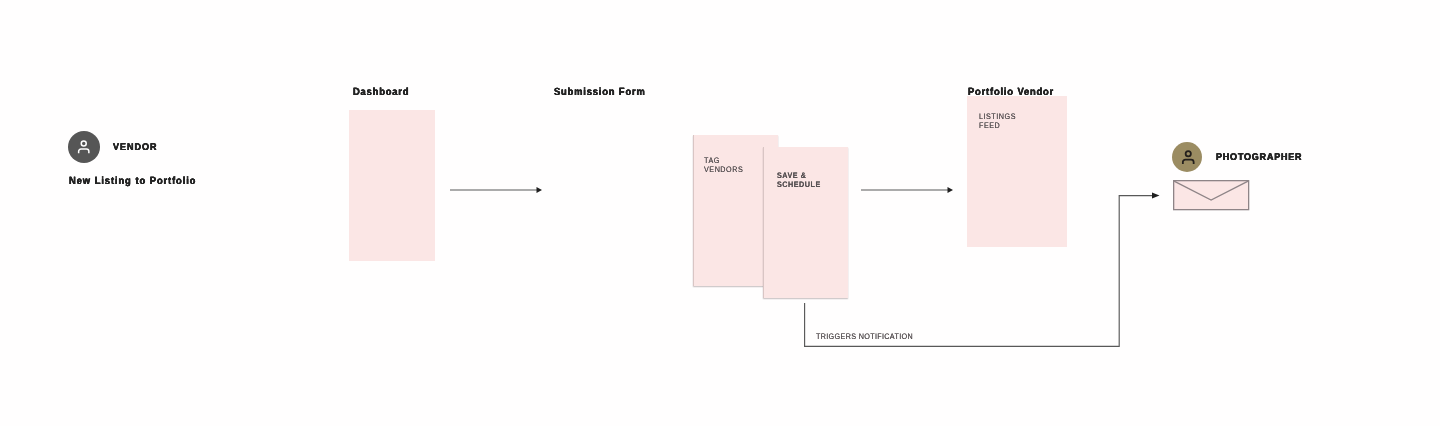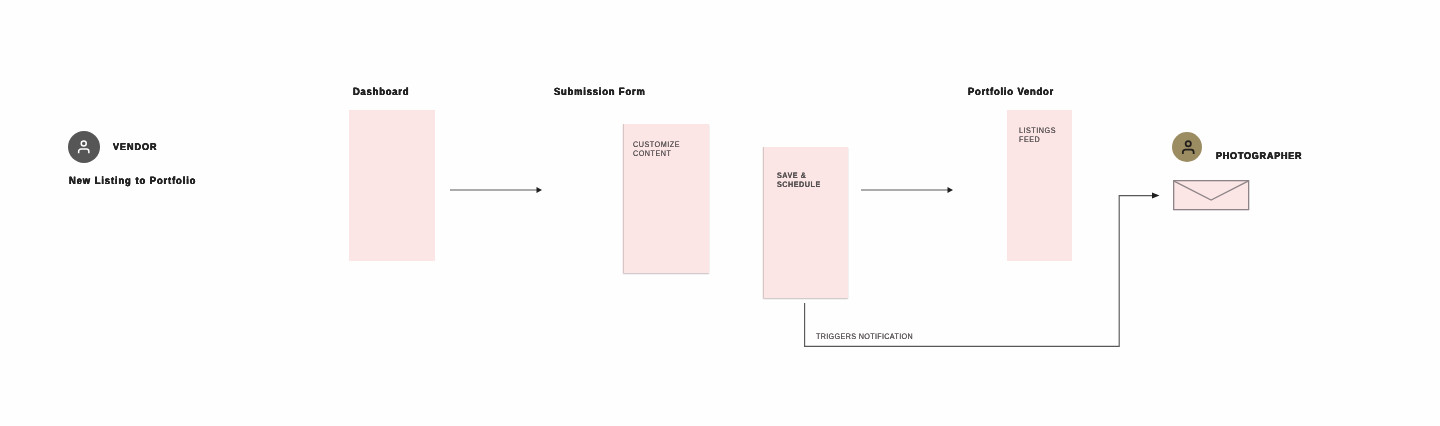--- a/index.html
+++ b/index.html
@@ -91,29 +91,29 @@
   #card-s4 { left: 763px; top: 147px; width: 85px; height: 151px; font-weight: bold; }
 
   #card-s1 .card-label { left: 9px;  top: 10.8px; }
   #card-s2 .card-label { left: 10px; top: 15.5px; }
   #card-s3 .card-label { left: 11px; top: 20.5px; }
   #card-s4 .card-label { left: 14px; top: 23.5px; }
 
   .card-label { font-size: 8px; letter-spacing: 0.58px; line-height: 9.5px;
                 transform: scaleX(0.9); transform-origin: left top; }
 
-  #card-portfolio { left: 967px; top: 110px; width: 65px; height: 151px; margin-left: 40px; }
+  #card-portfolio { left: 967px; top: 96px; width: 100px; height: 151px; }
   #card-portfolio .card-label { left: 12px; top: 15.8px; }
 
   #notif-path { left: 804.4px; top: 189.2px; }
   #notif-label { left: 816px; top: 331.8px; font-size: 8px; letter-spacing: 0.38px;
                  color: #585254; white-space: nowrap; text-shadow: 0 0 0.25px #585254;
                  transform: scaleX(0.9); transform-origin: left top; }
 
-  #photog-block { left: 1172px; top: 132px; display: flex; align-items: flex-end; }
+  #photog-block { left: 1172px; top: 142px; display: flex; align-items: center; }
   #photog-avatar { width: 30px; height: 30px; background: #9b8c62; padding-left: 1.5px; padding-top: 1px; box-sizing: border-box; }
   #photog-label { margin-left: 14px; font-size: 9.8px; letter-spacing: 0.85px;
                   transform: scaleX(0.92); transform-origin: left center; }
 
   #envelope { left: 1173px; top: 180px; }
 </style>
 </head>
 <body>
 
 <div id="stage">
@@ -135,23 +135,23 @@
 
   <div class="abs card" id="card-dashboard"></div>
 
   <div class="abs" id="arrow1">
     <svg width="95" height="12" viewBox="0 0 95 12">
       <line x1="0" y1="6" x2="87.5" y2="6" stroke="#585858" stroke-width="1.15"></line>
       <path d="M86.5 3 L92 6 L86.5 9 Z" fill="#1f1f1f"></path>
     </svg>
   </div>
 
-  <div class="abs card stack-card" id="card-s2">
-    <div class="card-label">CUSTOMIZE
-CONTENT</div>
+  <div class="abs card stack-card" id="card-s3">
+    <div class="card-label">TAG
+VENDORS</div>
   </div>
   <div class="abs card stack-card" id="card-s4">
     <div class="card-label">SAVE &amp;
 SCHEDULE</div>
   </div>
 
   <div class="abs" id="arrow2">
     <svg width="95" height="12" viewBox="0 0 95 12">
       <line x1="0" y1="6" x2="87.5" y2="6" stroke="#585858" stroke-width="1.15"></line>
       <path d="M86.5 3 L92 6 L86.5 9 Z" fill="#1f1f1f"></path>

